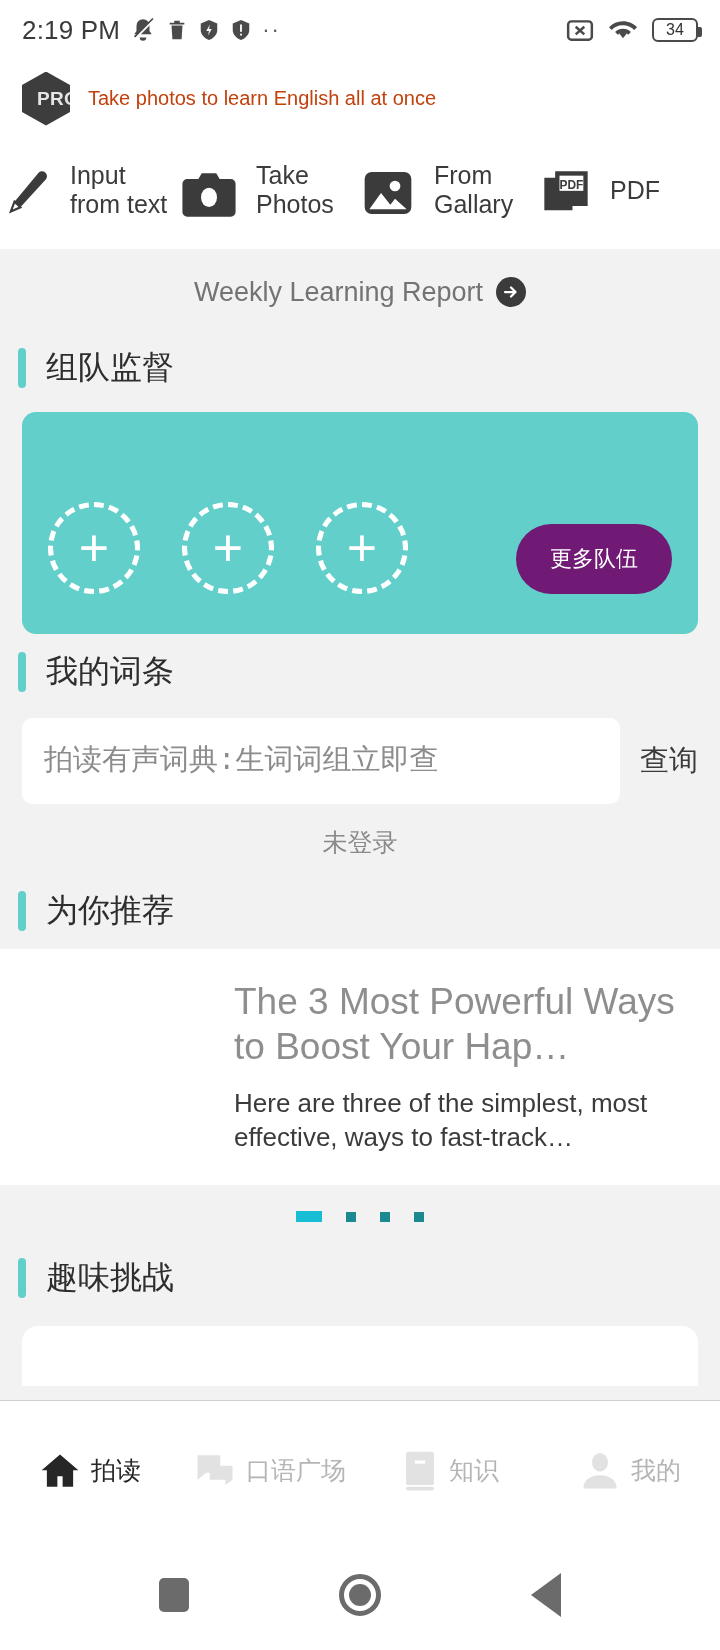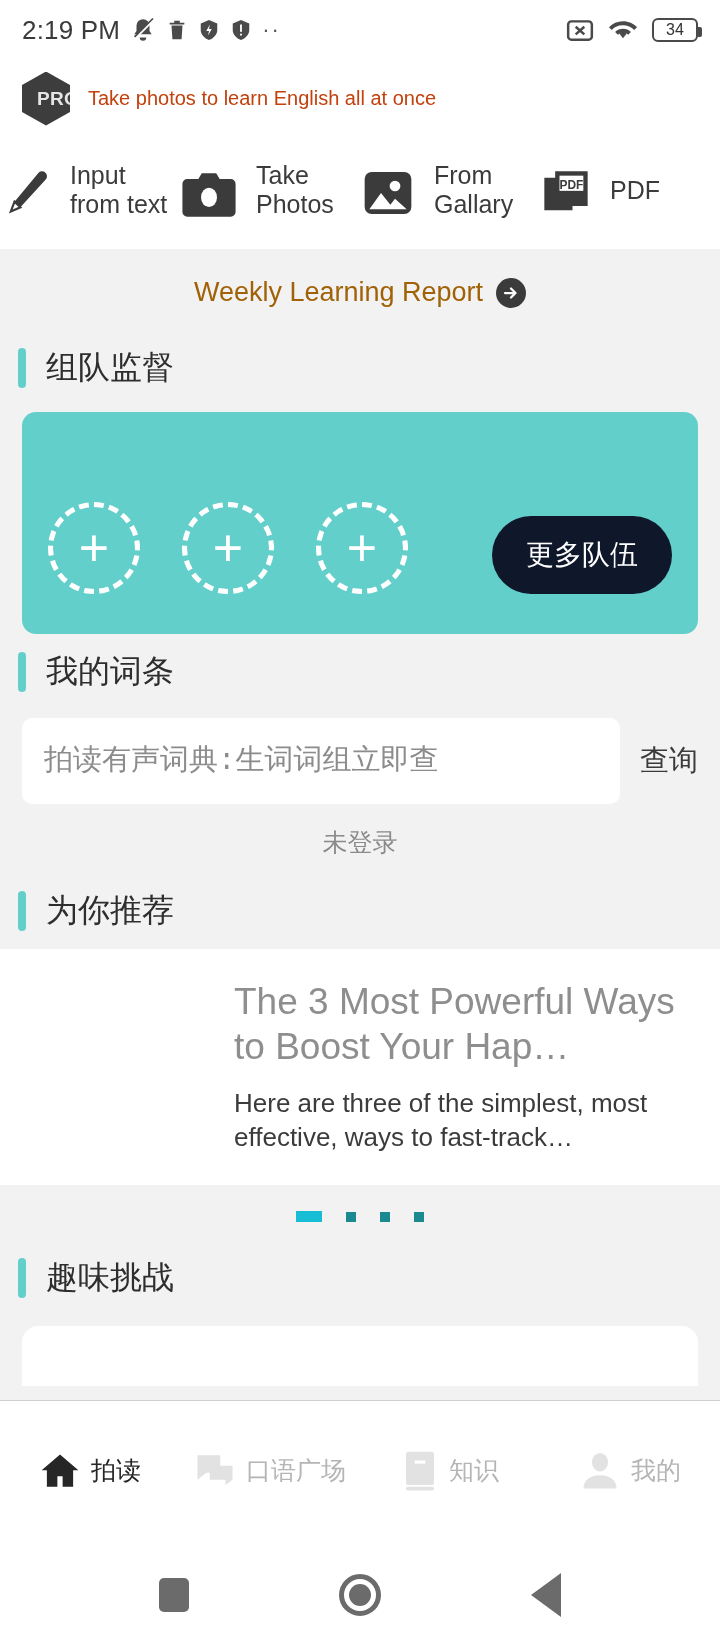--- a/index.html
+++ b/index.html
@@ -48,22 +48,22 @@
     background:#fff; display:flex; padding:22px 0 28px 0;
   }
   .action { flex:1; display:flex; flex-direction:row; align-items:center; gap:18px; }
   .action-ico { height:62px; display:flex; align-items:flex-end; justify-content:center; }
   .action-label { font-size:25px; color:#3b3b3b; }
 
   
   .body-gray { background:#f2f2f2; }
   .weekly {
     text-align:center; padding:28px 0 22px 0;
-    font-size:27px; color:#a16207; display:flex;
-    align-items:center; justify-content:center; gap:13px;
+    font-size:27px; color:#737373; display:flex;
+    justify-content:center; gap:13px;
   }
   .arrow-circle {
     width:30px; height:30px; border-radius:50%; background:#3b3b3b;
     display:inline-flex; align-items:center; justify-content:center;
   }
 
   .sec-title { display:flex; align-items:center; gap:20px; padding:16px 0 16px 18px; }
   .sec-bar { width:8px; height:40px; background:#62cfcb; border-radius:4px; }
   .sec-text { font-size:32px; color:#2e2e2e; }
 
@@ -71,21 +71,21 @@
   .team-card {
     margin:6px 22px 0 22px; background:#62cfcb; border-radius:14px;
     height:222px; display:flex; align-items:flex-end; padding:0 26px 40px 26px; gap:42px;
   }
   .plus-circle {
     width:92px; height:92px; border-radius:50%;
     border:5px dashed #ffffff; display:flex; align-items:center; justify-content:center;
   }
   .plus-glyph { font-size:52px; color:#fff; line-height:1; font-weight:300; }
   .more-team {
-    margin-left:auto; background:#0f172a; color:#fff; font-size:28px;
+    margin-left:auto; background:#701a75; color:#fff; font-size:22px;
     border-radius:40px; padding:20px 34px; border:none; cursor:pointer;
   }
 
   
   .searchrow { display:flex; align-items:center; padding:8px 22px 0 22px; gap:20px; }
   .searchbox {
     flex:1; background:#fff; border-radius:10px; height:86px;
     display:flex; align-items:center; padding:0 22px;
   }
   .searchbox input {

